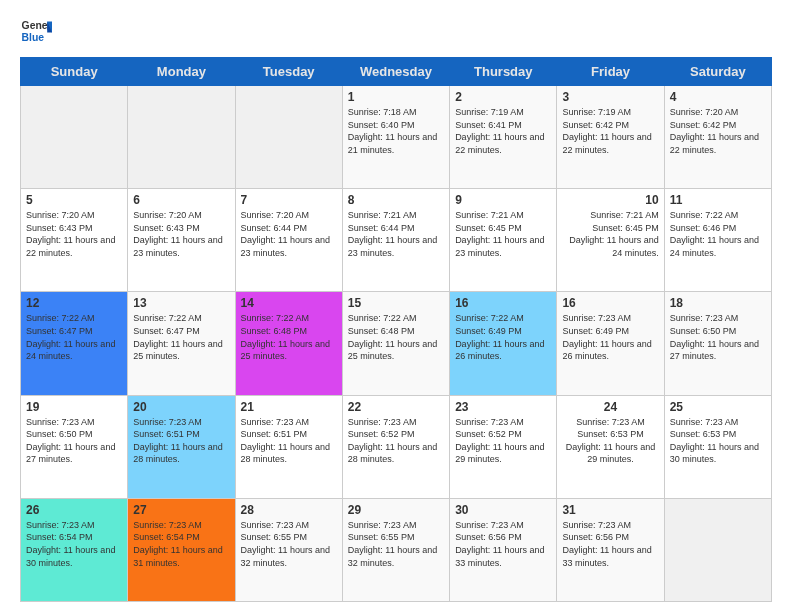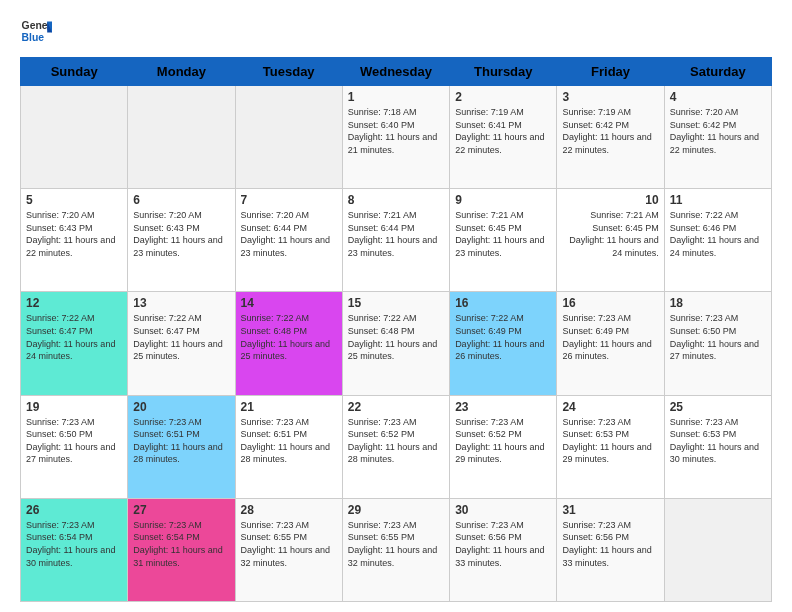--- a/index.html
+++ b/index.html
@@ -47,21 +47,21 @@
     }
     .calendar {
       flex: 1;
       border: 1px solid #ccc;
       border-collapse: collapse;
       width: 100%;
       table-layout: fixed;
     }
     .calendar th {
       background-color: #1565c0;
-      color: #000000;
+      color: #e5e5e5;
       text-align: center;
       padding: 6px 4px;
       font-size: 13px;
       font-weight: bold;
       border: 1px solid #1565c0;
       margin-left: 20px;
     }
     .calendar td {
       vertical-align: top;
       border: 1px solid #ccc;
@@ -169,21 +169,21 @@
           <td style="background-color: rgb(255, 255, 255); text-align: right;">
             <span class="day-number">10</span>
             <div class="day-info">Sunrise: 7:21 AM<br>Sunset: 6:45 PM<br>Daylight: 11 hours and 24 minutes.</div>
           </td>
           <td style="background-color: rgb(255, 255, 255);">
             <span class="day-number">11</span>
             <div class="day-info">Sunrise: 7:22 AM<br>Sunset: 6:46 PM<br>Daylight: 11 hours and 24 minutes.</div>
           </td>
         </tr>
         <tr>
-          <td style="background-color: #5eead4;">
+          <td style="background-color: #3b82f6;">
             <span class="day-number">12</span>
             <div class="day-info">Sunrise: 7:22 AM<br>Sunset: 6:47 PM<br>Daylight: 11 hours and 24 minutes.</div>
           </td>
           <td style="background-color: rgb(249, 249, 249);">
             <span class="day-number">13</span>
             <div class="day-info">Sunrise: 7:22 AM<br>Sunset: 6:47 PM<br>Daylight: 11 hours and 25 minutes.</div>
           </td>
           <td style="background-color: #d946ef;">
             <span class="day-number">14</span>
             <div class="day-info">Sunrise: 7:22 AM<br>Sunset: 6:48 PM<br>Daylight: 11 hours and 25 minutes.</div>
@@ -219,35 +219,35 @@
             <div class="day-info">Sunrise: 7:23 AM<br>Sunset: 6:51 PM<br>Daylight: 11 hours and 28 minutes.</div>
           </td>
           <td style="background-color: rgb(255, 255, 255);">
             <span class="day-number">22</span>
             <div class="day-info">Sunrise: 7:23 AM<br>Sunset: 6:52 PM<br>Daylight: 11 hours and 28 minutes.</div>
           </td>
           <td style="background-color: rgb(255, 255, 255);">
             <span class="day-number">23</span>
             <div class="day-info">Sunrise: 7:23 AM<br>Sunset: 6:52 PM<br>Daylight: 11 hours and 29 minutes.</div>
           </td>
-          <td style="background-color: rgb(255, 255, 255);">
+          <td style="background-color: rgb(255, 255, 255); text-align: center;">
             <span class="day-number">24</span>
             <div class="day-info">Sunrise: 7:23 AM<br>Sunset: 6:53 PM<br>Daylight: 11 hours and 29 minutes.</div>
           </td>
           <td style="background-color: rgb(255, 255, 255);">
             <span class="day-number">25</span>
             <div class="day-info">Sunrise: 7:23 AM<br>Sunset: 6:53 PM<br>Daylight: 11 hours and 30 minutes.</div>
           </td>
         </tr>
         <tr>
           <td style="background-color: #5eead4; margin-left: 40px;">
             <span class="day-number">26</span>
             <div class="day-info">Sunrise: 7:23 AM<br>Sunset: 6:54 PM<br>Daylight: 11 hours and 30 minutes.</div>
           </td>
-          <td style="background-color: #ec4899;">
+          <td style="background-color: #f97316;">
             <span class="day-number">27</span>
             <div class="day-info">Sunrise: 7:23 AM<br>Sunset: 6:54 PM<br>Daylight: 11 hours and 31 minutes.</div>
           </td>
           <td style="background-color: rgb(249, 249, 249); margin-left: 12px;">
             <span class="day-number">28</span>
             <div class="day-info">Sunrise: 7:23 AM<br>Sunset: 6:55 PM<br>Daylight: 11 hours and 32 minutes.</div>
           </td>
           <td style="background-color: rgb(249, 249, 249);">
             <span class="day-number">29</span>
             <div class="day-info">Sunrise: 7:23 AM<br>Sunset: 6:55 PM<br>Daylight: 11 hours and 32 minutes.</div>

